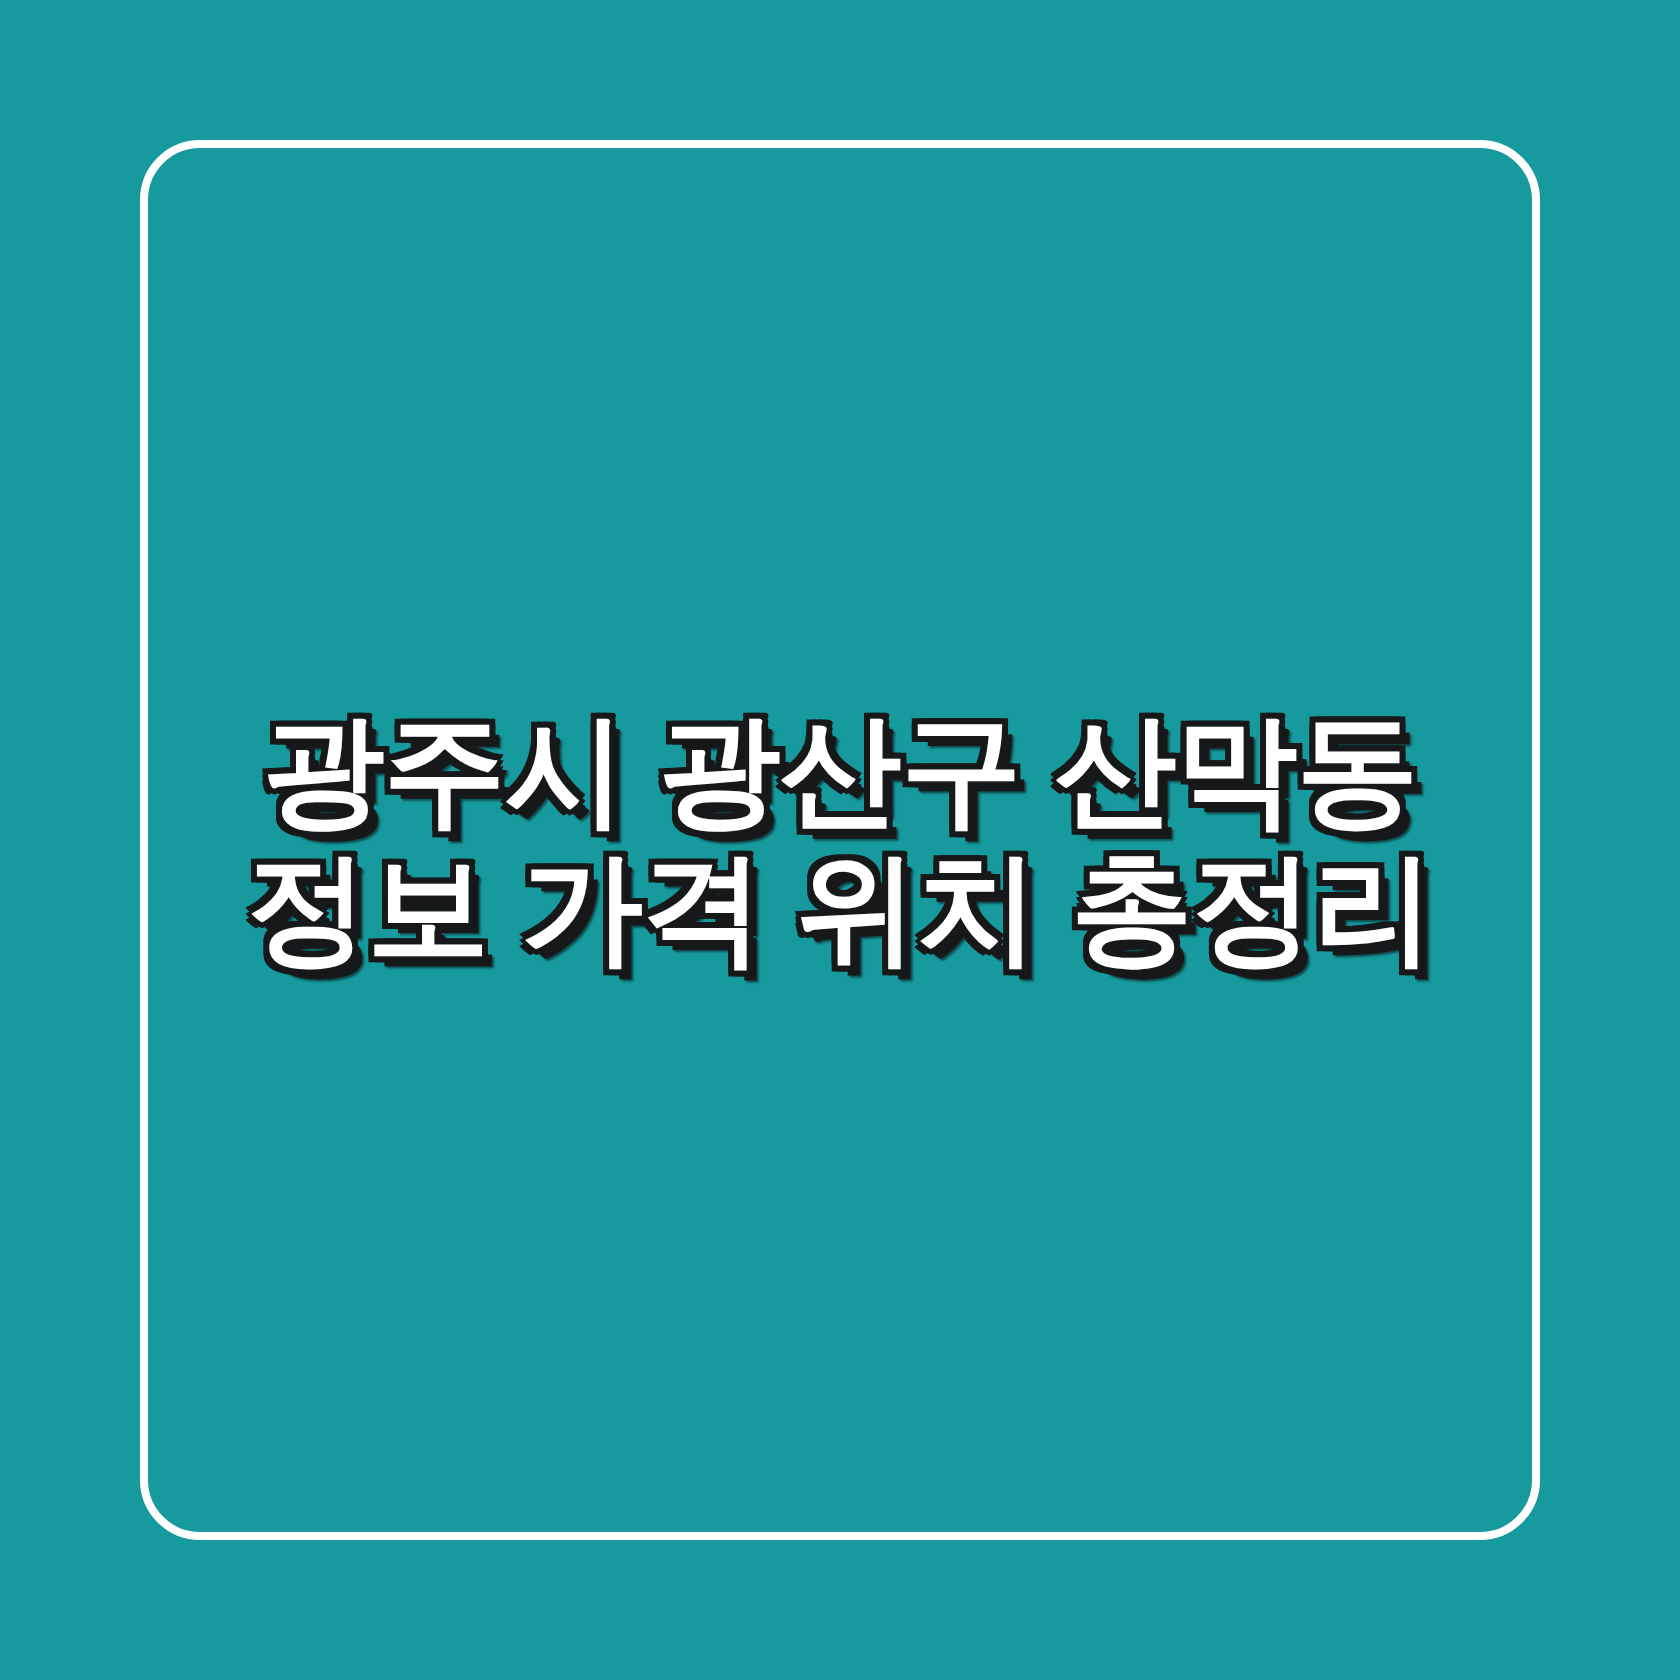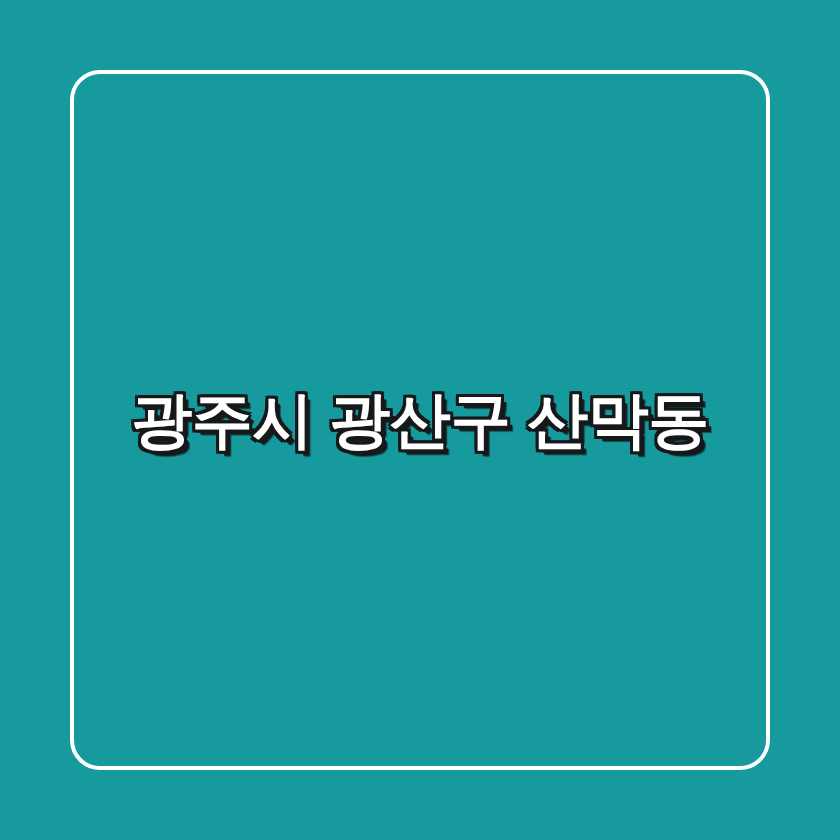--- a/index.html
+++ b/index.html
@@ -75,15 +75,16 @@
 </style>
 </head>
 <body>
 
 <div id="thumbnail-canvas">
 
   <div id="decorative-frame"></div>
 
   <div id="title-block">
     <span class="title-line">광주시 광산구 산막동</span>
+    <span class="title-line">정보 가격 위치 총정리</span>
   </div>
 
 </div>
 
 </body></html>

